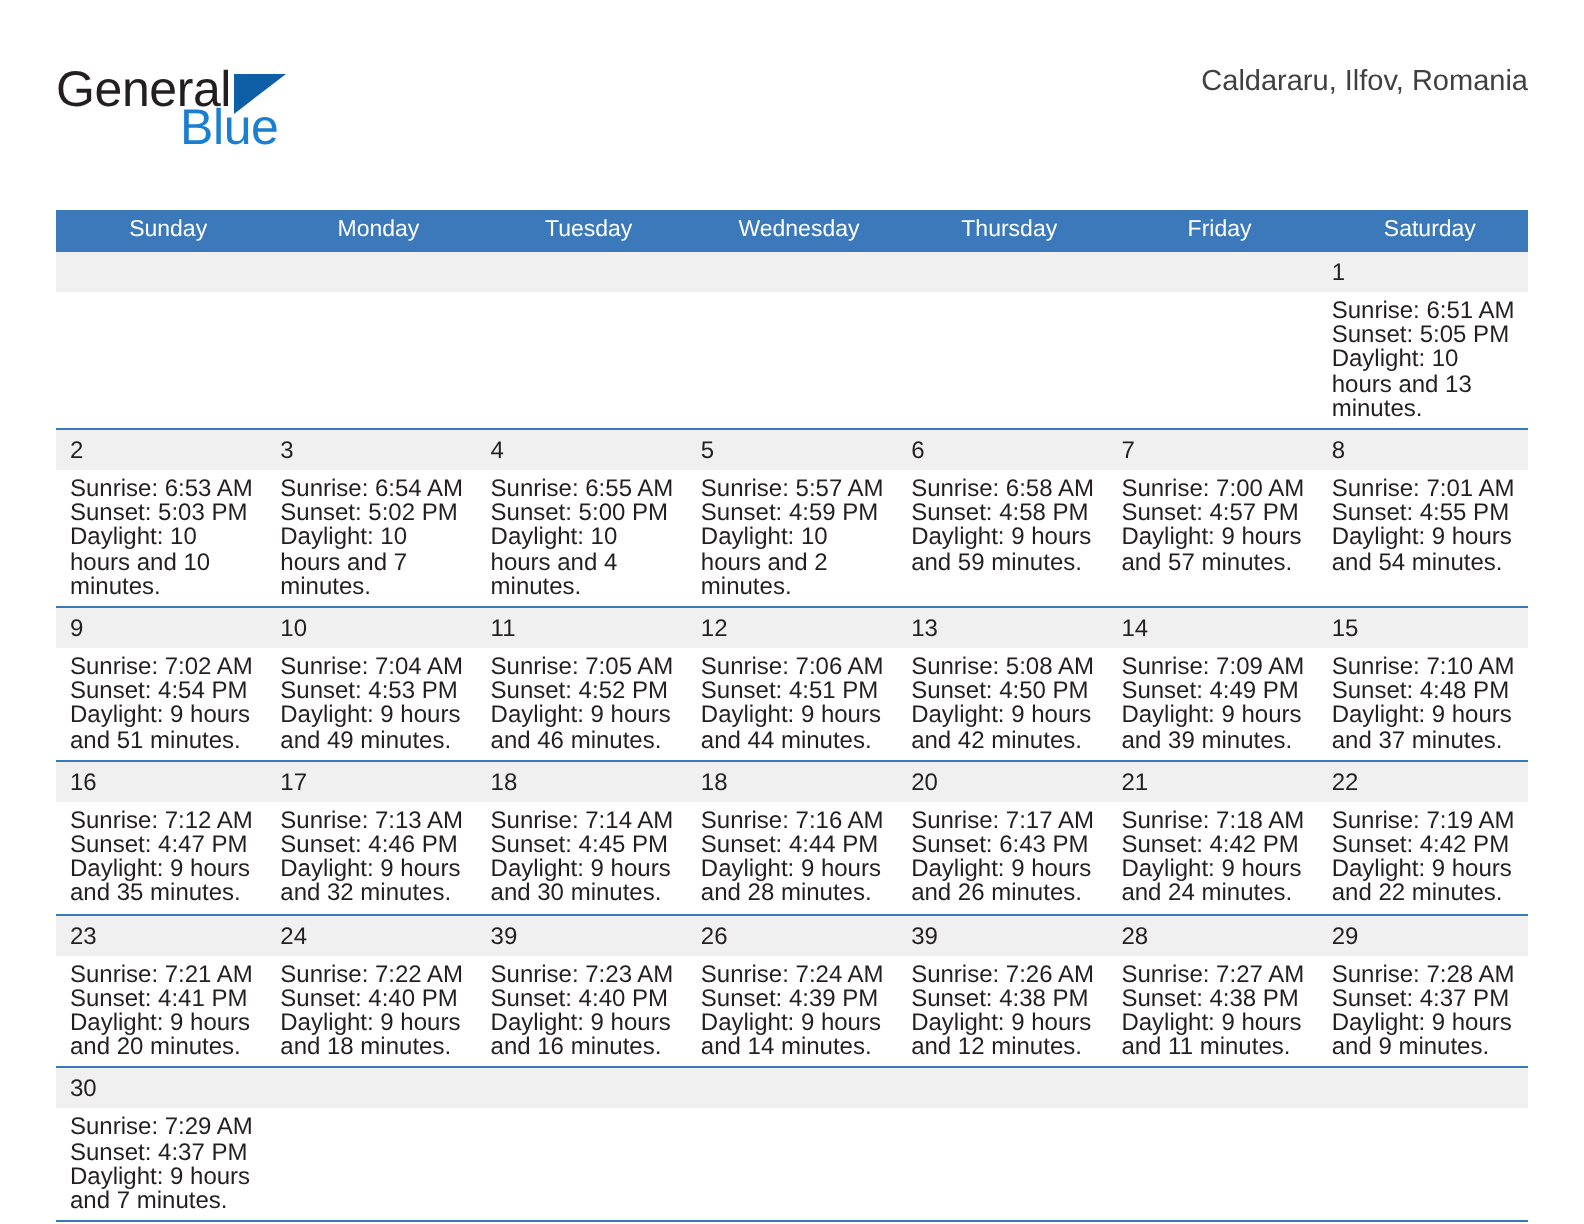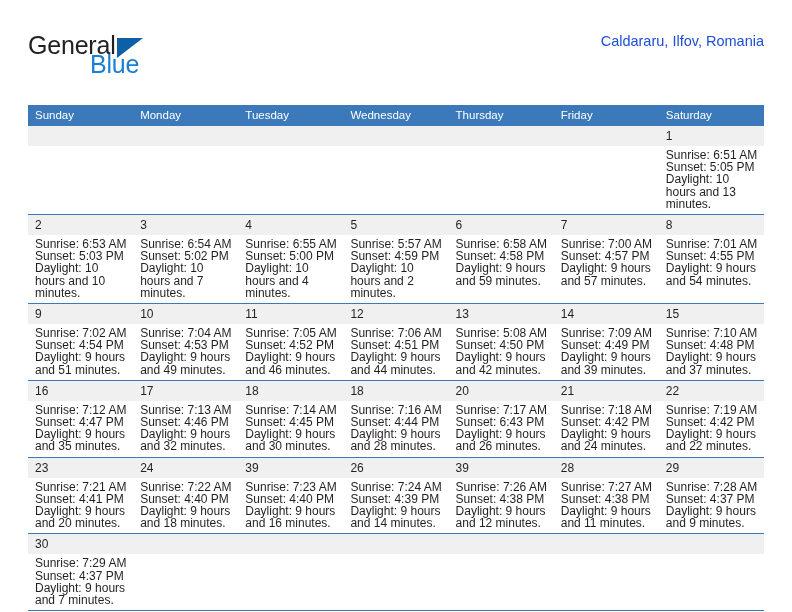--- a/index.html
+++ b/index.html
@@ -75,39 +75,39 @@
   .month-title {
     font-size: 28px;
     line-height: 36px;
     color: #231f20;
     font-weight: normal;
     margin: 0;
   }
   .location {
     font-size: 14.5px;
     line-height: 22px;
-    color: #1d4ed8;
+    color: #404040;
     margin: 2px 0 0 0;
   }
 
   
   .calendar {
     position: absolute;
     left: 28px;
     top: 105px;
     width: 736px;
     border-collapse: collapse;
     table-layout: fixed;
   }
   .calendar th {
     background: #3b79ba;
     color: #ffffff;
     font-size: 11.5px;
     font-weight: normal;
-    text-align: left;
+    text-align: center;
     padding: 4px 0 4px 7px;
     height: 12px;
     line-height: 13px;
     border: none;
     margin-left: 18px;
   }
   .calendar td {
     vertical-align: top;
     padding: 0;
     border-bottom: 1.3px solid #3b79ba;

